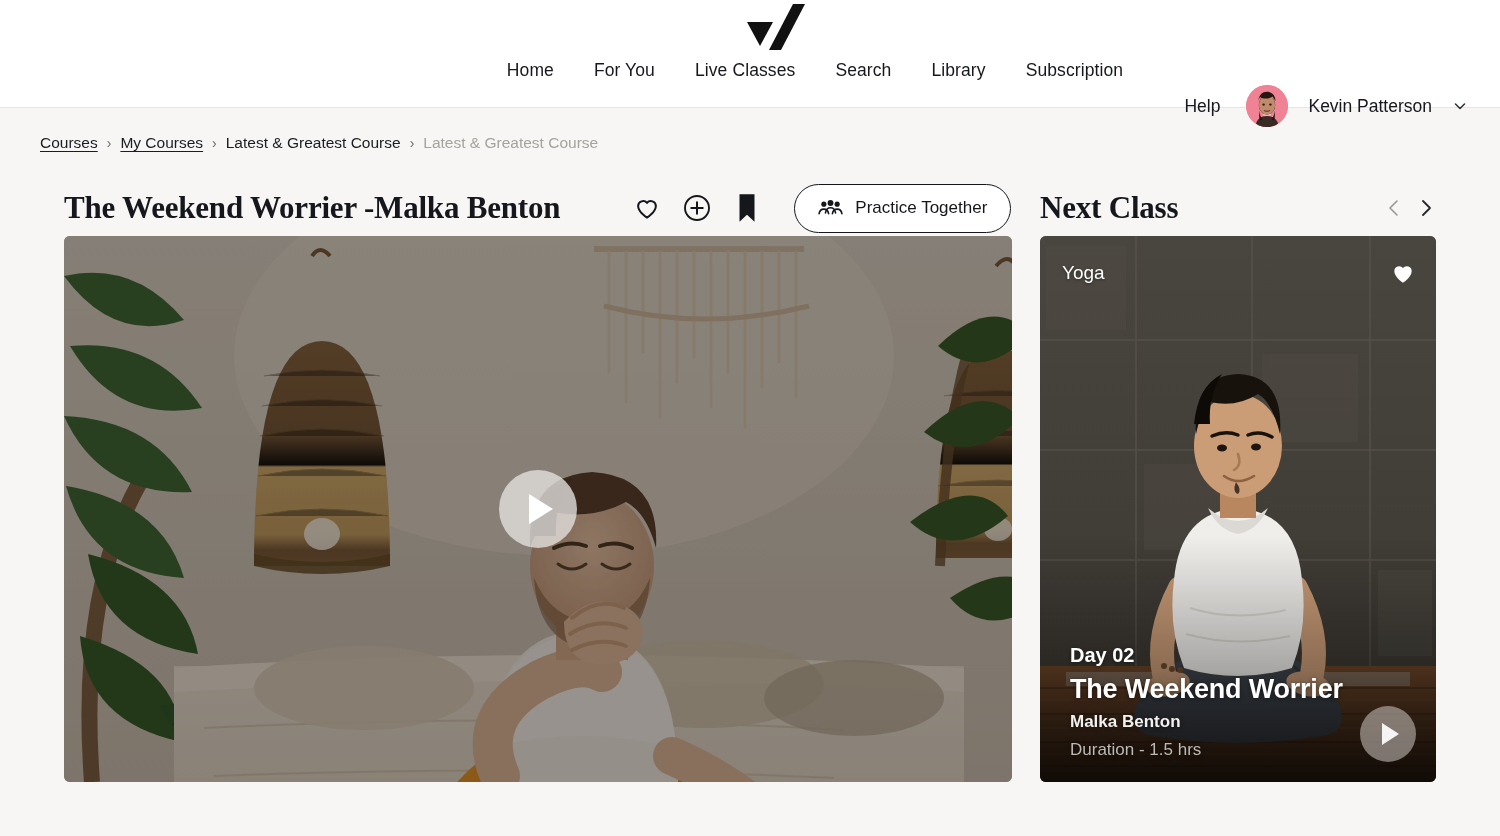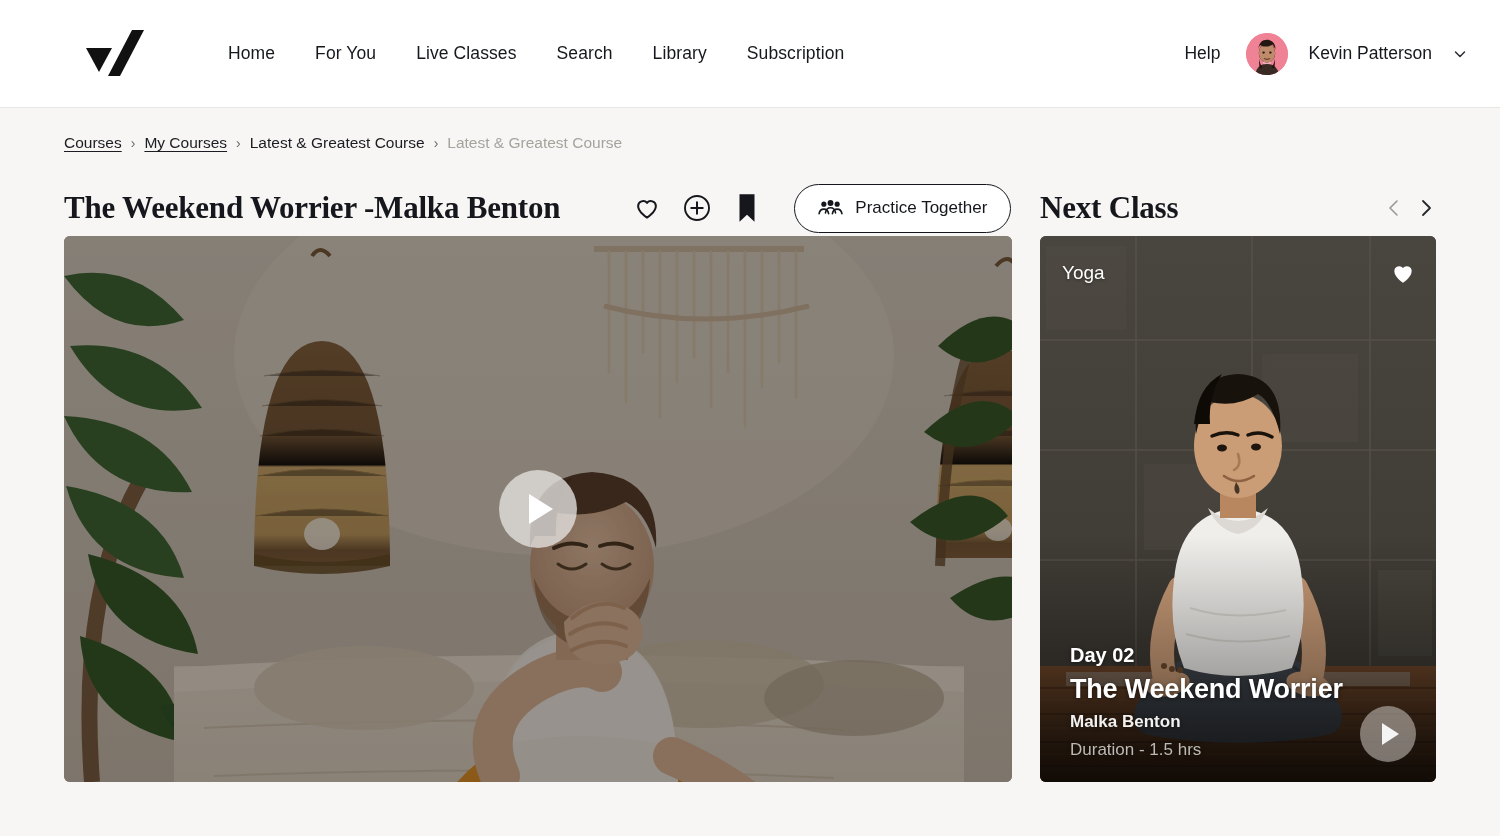--- a/index.html
+++ b/index.html
@@ -9,21 +9,21 @@
     font-family:"Liberation Sans", sans-serif;
     overflow:hidden;
   }
 
   
   .header{
     height:108px; background:#ffffff;
     display:flex; align-items:center;
     padding:0 32px 0 82px;
     border-bottom:1px solid #e8e6e2;
-    position:relative; z-index:5;
+    position:relative; z-index:5;flex-direction:column;
   }
   .logo{ width:64px; height:56px; position:relative; flex:0 0 auto; }
   .logo svg{ display:block; }
 
   .nav{ display:flex; align-items:center; gap:36px; margin-left:80px; }
   .nav-item{
     font-size:17.5px; color:#16181d; letter-spacing:.1px;
     cursor:pointer; white-space:nowrap; padding:4px 2px;
   }
 
@@ -34,21 +34,21 @@
     width:42px; height:42px; border-radius:50%;
     background:#ef8294; overflow:hidden; position:relative; flex:0 0 auto;
   }
   .avatar svg{ display:block; }
   .user-name{ font-size:17.5px; color:#16181d; white-space:nowrap; }
   .caret{ width:16px; height:16px; display:block; }
 
   
   .breadcrumb{
     display:flex; align-items:center; gap:9px;
-    padding:26px 0 0 64px; font-size:15.5px;
+    padding:26px 0 0 40px; font-size:15.5px;
   }
   .crumb{ color:#1b1d22; cursor:pointer; white-space:nowrap; }
   .crumb.link{ text-decoration:underline; text-underline-offset:3px; }
   .crumb.current{ color:#a6a39e; cursor:default; }
   .crumb-sep{ color:#6c6a66; font-size:14px; }
 
   
   .main{ display:flex; padding:0 64px; margin-top:28px; gap:28px; }
   .left-col{ width:948px; flex:0 0 948px; }
   .right-col{ width:396px; flex:0 0 396px; }

